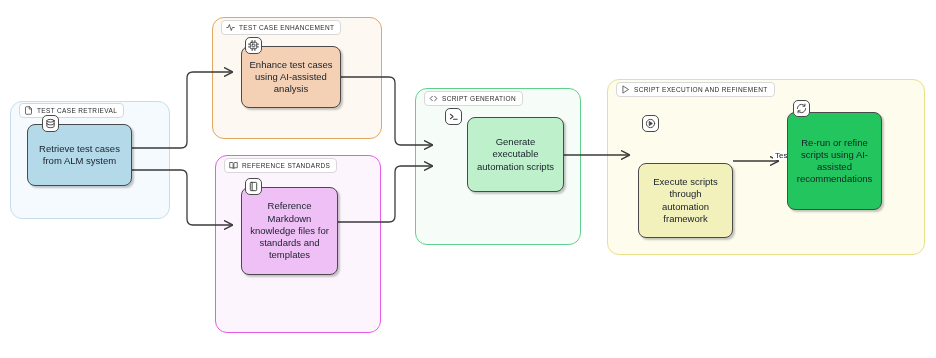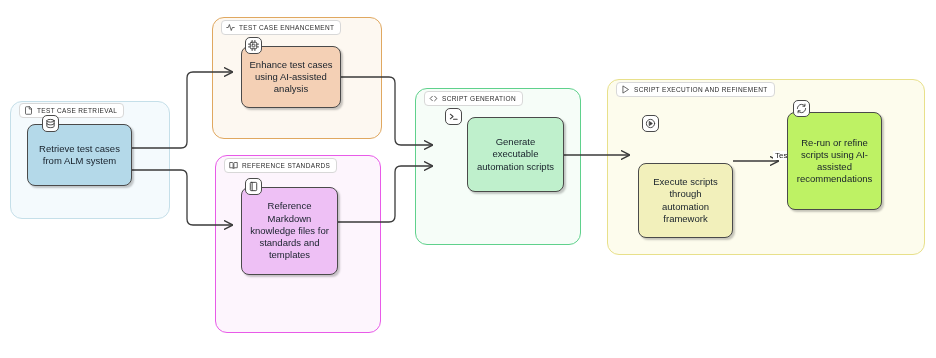--- a/index.html
+++ b/index.html
@@ -149,21 +149,21 @@
   <div class="node" style="left:638px;top:124px;width:95px;height:75px;background:#f2f0bb;border:1.4px solid #4a4a4a;margin-top:39px;">
     <span>Execute scripts through automation framework</span>
   </div>
   <div class="node-badge" style="left:642px;top:115px;">
     <svg viewBox="0 0 24 24" fill="none" stroke="#3b3b3b" stroke-width="2" stroke-linecap="round" stroke-linejoin="round">
       <circle cx="12" cy="12" r="9"></circle>
       <polygon points="10 8 16 12 10 16" fill="#3b3b3b"></polygon>
     </svg>
   </div>
 
-  <div class="node" style="left:787px;top:112px;width:95px;height:98px;background:#bef264;border:1.4px solid #4a4a4a;">
+  <div class="node" style="left:787px;top:112px;width:95px;height:98px;background:#22c55e;border:1.4px solid #4a4a4a;">
     <span>Re-run or refine scripts using AI-assisted recommendations</span>
   </div>
   <div class="node-badge" style="left:793px;top:100px;">
     <svg viewBox="0 0 24 24" fill="none" stroke="#3b3b3b" stroke-width="2" stroke-linecap="round" stroke-linejoin="round">
       <path d="M21 12a9 9 0 0 1-9 9 9 9 0 0 1-7.2-3.6"></path>
       <path d="M3 12a9 9 0 0 1 9-9 9 9 0 0 1 7.2 3.6"></path>
       <polyline points="19.5 2.5 19.5 7 15 7"></polyline>
       <polyline points="4.5 21.5 4.5 17 9 17"></polyline>
     </svg>
   </div>

